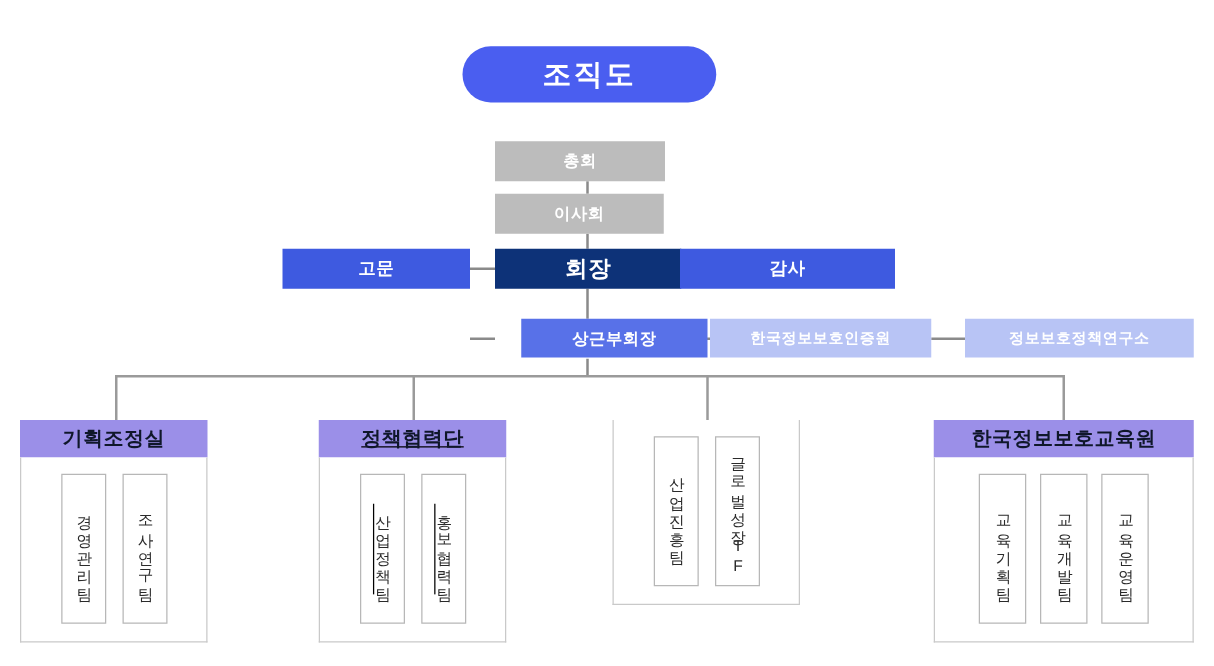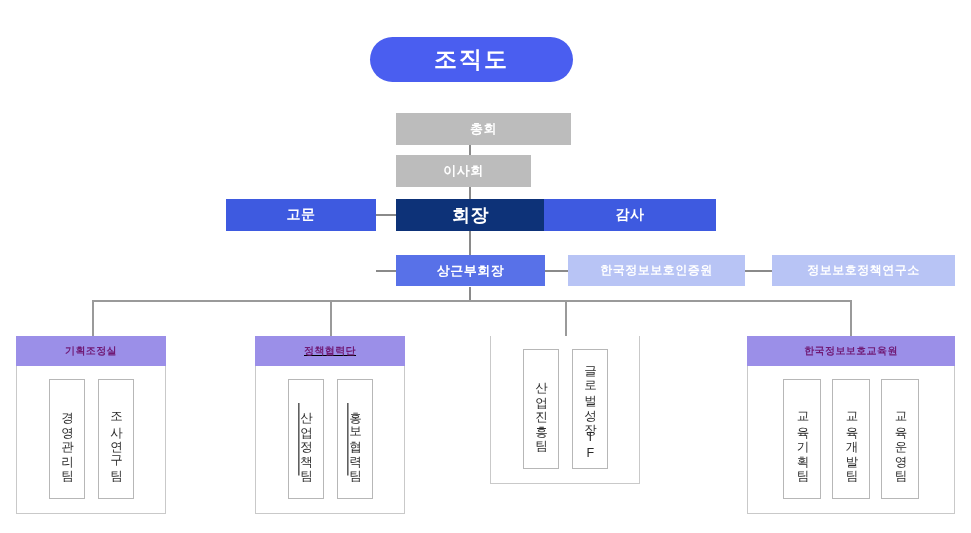--- a/index.html
+++ b/index.html
@@ -18,31 +18,31 @@
   .title-pill {
     position: absolute; left: 370px; top: 37px; width: 203px; height: 45px;
     border-radius: 23px; background: #4a5ef0; color: #fff;
     display: flex; align-items: center; justify-content: center;
     font-size: 23px; font-weight: bold; letter-spacing: 2px;
   }
 
   .n-gray   { background: #bcbcbc; font-size: 13px; }
   .n-navy   { background: #0d3278; font-size: 18px; }
   .n-blue   { background: #3e5ae0; font-size: 14px; }
-  .n-mid    { background: #5871e8; font-size: 13px; }
+  .n-mid    { background: #5871e8; font-size: 13px; margin-left: 21px; }
   .n-light  { background: #b8c4f5; font-size: 12px; }
 
   .conn { position: absolute; background: #8a8a8a; }
   .conn.v { width: 2px; }
   .conn.h { height: 2px; }
   .conn.thick { background: #9a9a9a; }
 
   .dept { position: absolute; }
   .dept-head {
-    background: #9b8fe8; color: #701a75; font-size: 10px; font-weight: bold;
+    background: #9b8fe8; color: #0f172a; font-size: 16px; font-weight: bold;
     height: 30px; display: flex; align-items: center; justify-content: center;
     letter-spacing: .4px; white-space: nowrap; text-align: right;
   }
   .dept-body {
     border: 1px solid #c9c9c9; border-top: none; background: #ffffff;
     display: flex; justify-content: center; align-items: flex-start;
     gap: 13px; padding: 13px 0 14px 0; height: 148px;
   }
   .team {
     border: 1px solid #b7b7b7; background: #ffffff;
@@ -73,21 +73,21 @@
   <div class="conn h" style="left:376px; top:270px; width:20px;"></div>
   <div class="conn h" style="left:545px; top:270px; width:23px;"></div>
   <div class="conn h" style="left:745px; top:270px; width:27px;"></div>
 
   <div class="conn h thick" style="left:92px; top:300px; width:760px;"></div>
   <div class="conn v thick" style="left:92px; top:300px; height:36px;"></div>
   <div class="conn v thick" style="left:330px; top:300px; height:36px;"></div>
   <div class="conn v thick" style="left:565px; top:300px; height:36px;"></div>
   <div class="conn v thick" style="left:850px; top:300px; height:36px;"></div>
 
-  <div class="node n-gray" style="left:396px; top:113px; width:175px; height:32px;">총회</div>
+  <div class="node n-gray" style="left:396px; top:113px; width:136px; height:32px;">총회</div>
 
   <div class="node n-gray" style="left:396px; top:155px; width:135px; height:32px;">이사회</div>
 
   <div class="node n-blue" style="left:226px; top:199px; width:150px; height:32px;">고문</div>
   <div class="node n-navy" style="left:396px; top:199px; width:149px; height:32px;">회장</div>
   <div class="node n-blue" style="left:544px; top:199px; width:172px; height:32px;">감사</div>
 
   <div class="node n-mid" style="left:396px; top:255px; width:149px; height:31px;">상근부회장</div>
   <div class="node n-light" style="left:568px; top:255px; width:177px; height:31px;">한국정보보호인증원</div>
   <div class="node n-light" style="left:772px; top:255px; width:183px; height:31px;">정보보호정책연구소</div>

